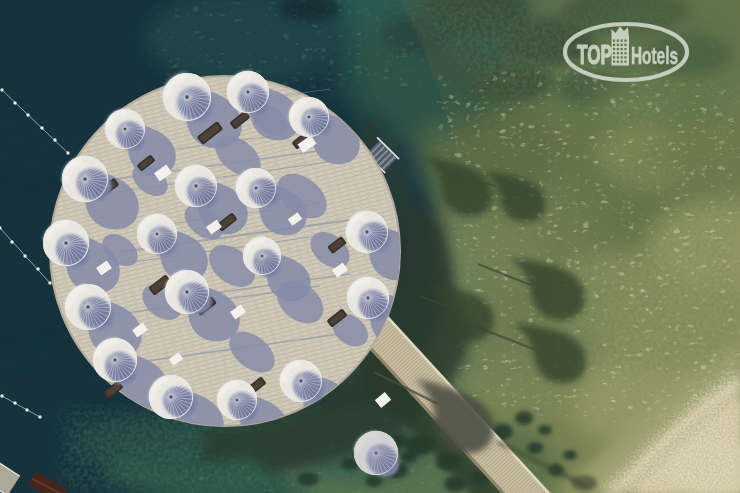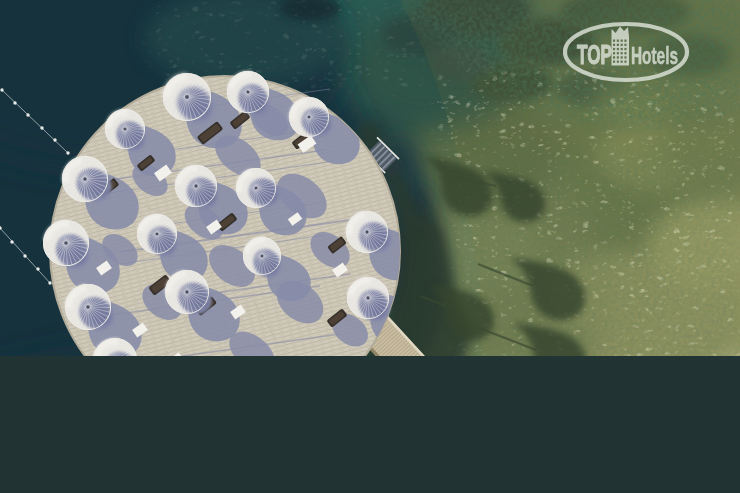--- a/index.html
+++ b/index.html
@@ -1,15 +1,15 @@
 <!DOCTYPE html>
 <html><head><meta charset="utf-8">
 <style>
 html,body{margin:0;padding:0;background:#233}
-#c{position:relative;width:740px;height:356px;overflow:hidden;font-family:"Liberation Sans",sans-serif}
+#c{position:relative;width:740px;height:493px;overflow:hidden;font-family:"Liberation Sans",sans-serif}
 </style></head><body>
 <div id="c">
 <svg width="740" height="493" viewBox="0 0 740 493">
 <defs>
 <filter id="b2" x="-40%" y="-40%" width="180%" height="180%">
           <feGaussianBlur stdDeviation="2"></feGaussianBlur>
         </filter>
 <filter id="b3" x="-40%" y="-40%" width="180%" height="180%">
           <feGaussianBlur stdDeviation="3"></feGaussianBlur>
         </filter>

